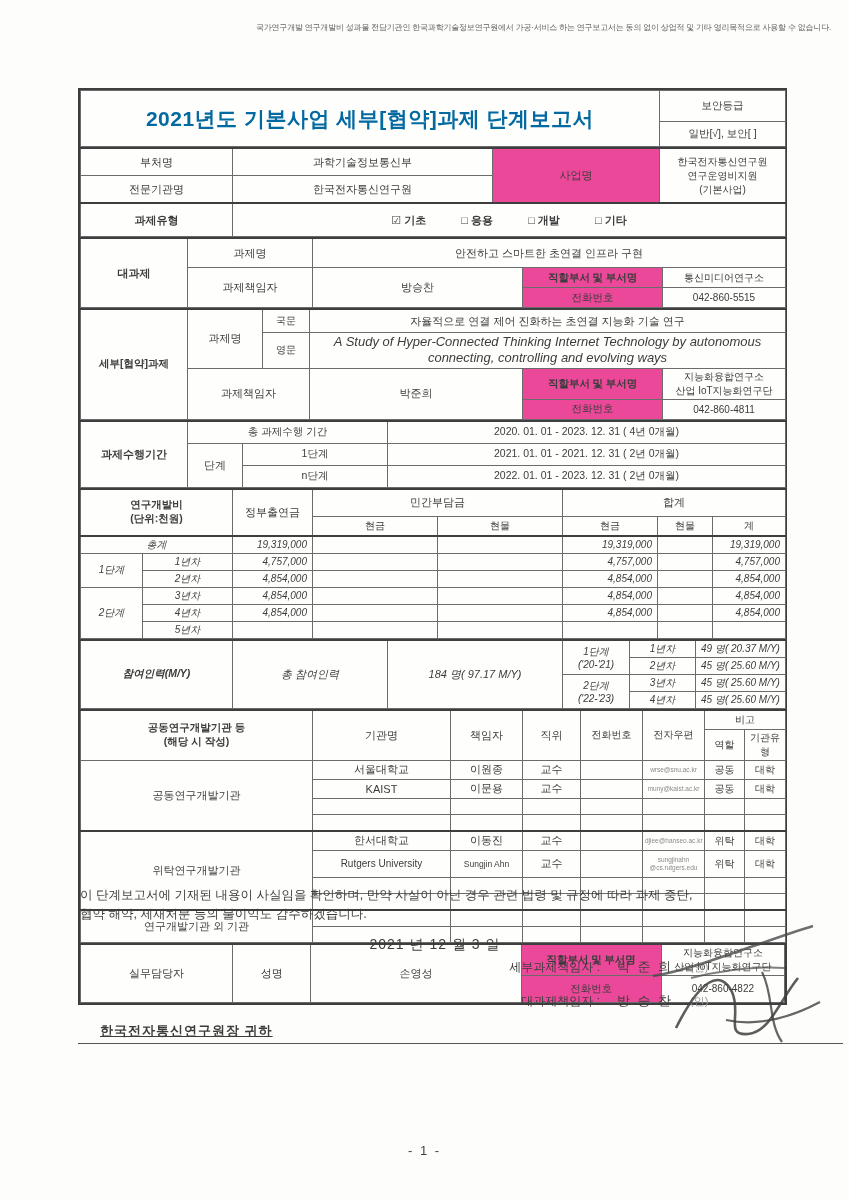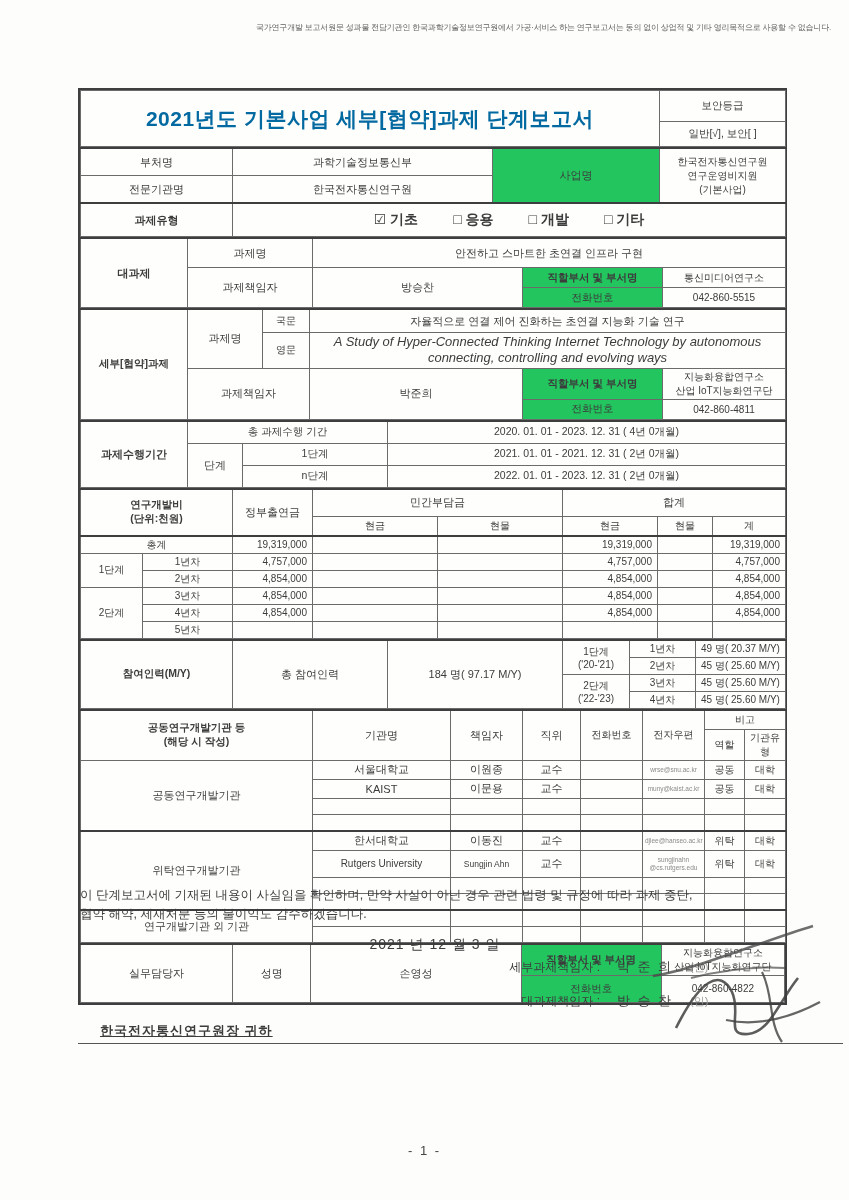--- a/index.html
+++ b/index.html
@@ -16,44 +16,44 @@
     position:absolute;left:78px;top:88px;width:705px;
     border:2px solid #3e3e3e;background:#fefefc;
   }
   table{border-collapse:collapse;table-layout:fixed;width:705px;}
   table + table{border-top:2px solid #3e3e3e;}
   td{
     border:1px solid #6b6b6b;font-size:11px;text-align:center;
     vertical-align:middle;padding:1px 2px;overflow:hidden;color:#3c3c3c;
   }
   tr.thick td{border-top:2px solid #3e3e3e;}
-  .shade{background:#22c55e;}
+  .shade{background:#ec4899;font-family:Liberation Serif, serif;}
   .preline{white-space:pre-line;}
   .title-cell{font-size:21px;font-weight:bold;letter-spacing:0.5px;color:#0369a1;}
   .sec{font-size:10.5px;}
   .fs10{font-size:10px;}
   .fs105{font-size:10.5px;}
   .num{text-align:right;padding-right:5px;font-size:10px;}
   .eng{font-size:13px;line-height:1.25;font-style:italic;}
   .email{font-size:6.5px;color:#8a8a8a;line-height:1.2;white-space:pre-line;}
   .small{font-size:8.5px;}
   .bold{font-weight:bold;}
-  .h14 td{height:14px;}
+  .h14 td{height:14px;font-style:italic;}
   .h16 td{height:16px;}
   .h13 td{height:13px;}
   .h17 td{height:17px;}
   .h19 td{height:19px;}
   .h20 td{height:20px;}
   .h22 td{height:22px;}
   .h24 td{height:24px;}
   .h26 td{height:26px;}
   .h28 td{height:28px;}
   .h30 td{height:30px;font-weight:bold;}
   .h32 td{height:32px;}
-  .chk{display:inline-block;margin:0 16px;font-size:14px;}
+  .chk{display:inline-block;margin:0 16px;font-size:11px;}
   .declaration{
     position:absolute;left:80px;top:886px;width:706px;
     font-size:12.5px;line-height:1.55;text-align:left;white-space:pre-line;
   }
   .date-line{
     position:absolute;left:285px;top:936px;width:300px;
     text-align:center;font-size:14px;letter-spacing:1px;
   }
   .sig-row{position:absolute;left:470px;width:330px;display:flex;align-items:center;}
   .sig-label{width:130px;text-align:right;font-size:12px;}
@@ -70,21 +70,21 @@
     border-top:1.5px solid #555;
   }
   .page-num{
     position:absolute;left:0;top:1143px;width:849px;
     text-align:center;font-size:13px;letter-spacing:2px;color:#444;
   }
 </style>
 </head>
 <body>
 
-<div class="disclaimer">국가연구개발 보고서원문 성과물 전담기관인 한국과학기술정보연구원에서 가공·서비스 하는 연구보고서는 동의 없이 상업적 및 기타 영리목적으로 사용할 수 없습니다.</div>
+<div class="disclaimer">국가연구개발 연구개발비 성과물 전담기관인 한국과학기술정보연구원에서 가공·서비스 하는 연구보고서는 동의 없이 상업적 및 기타 영리목적으로 사용할 수 없습니다.</div>
 
 <div class="form">
 
   <table>
     <colgroup>
         <col style="width:579px">
         <col style="width:126px">
       </colgroup>
     <tbody>
         <tr class="h28">

